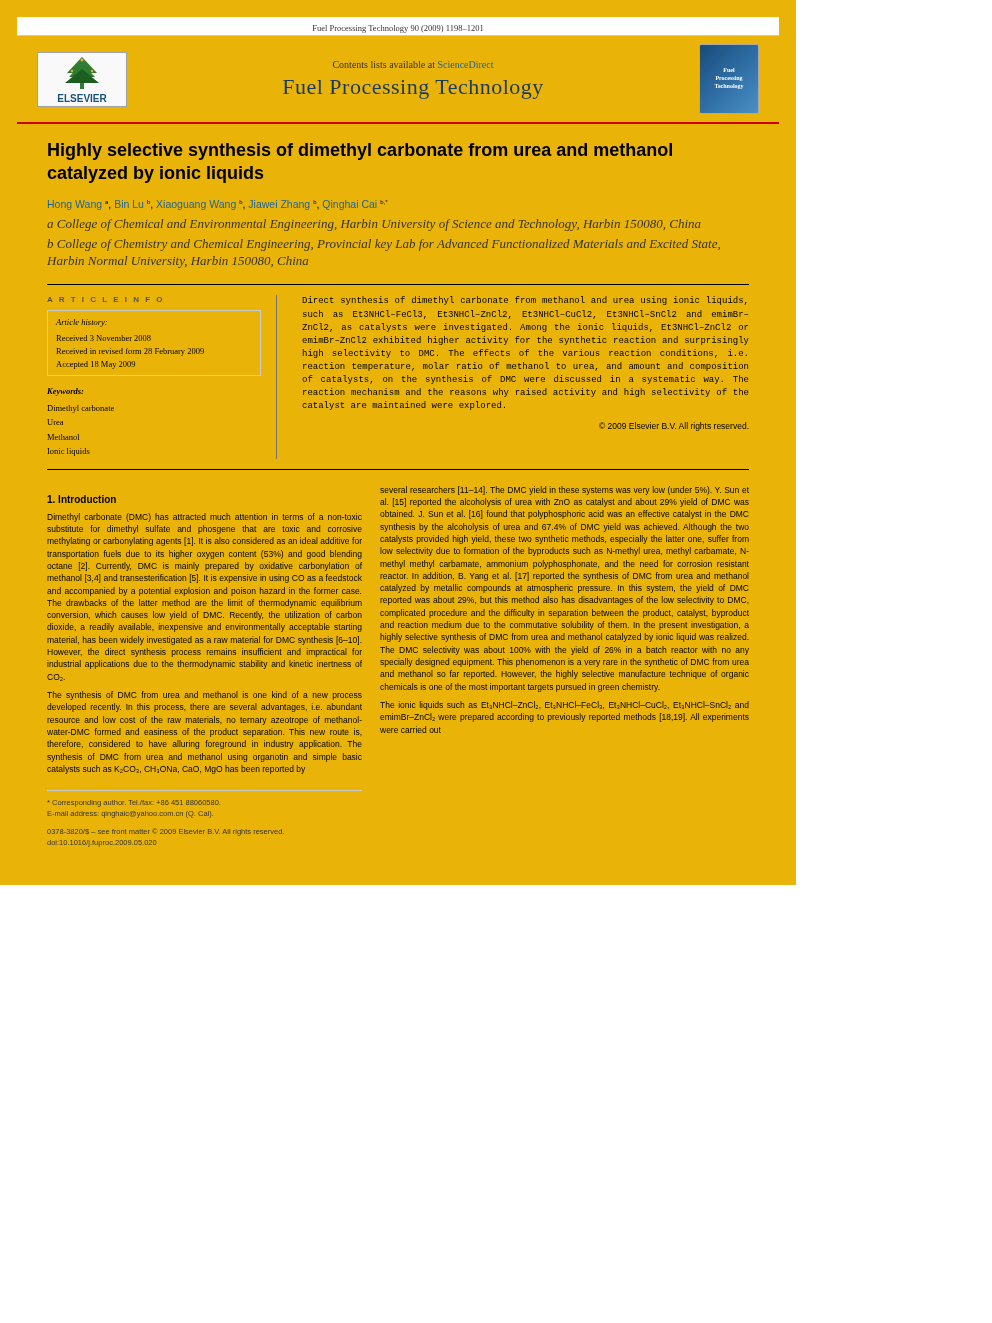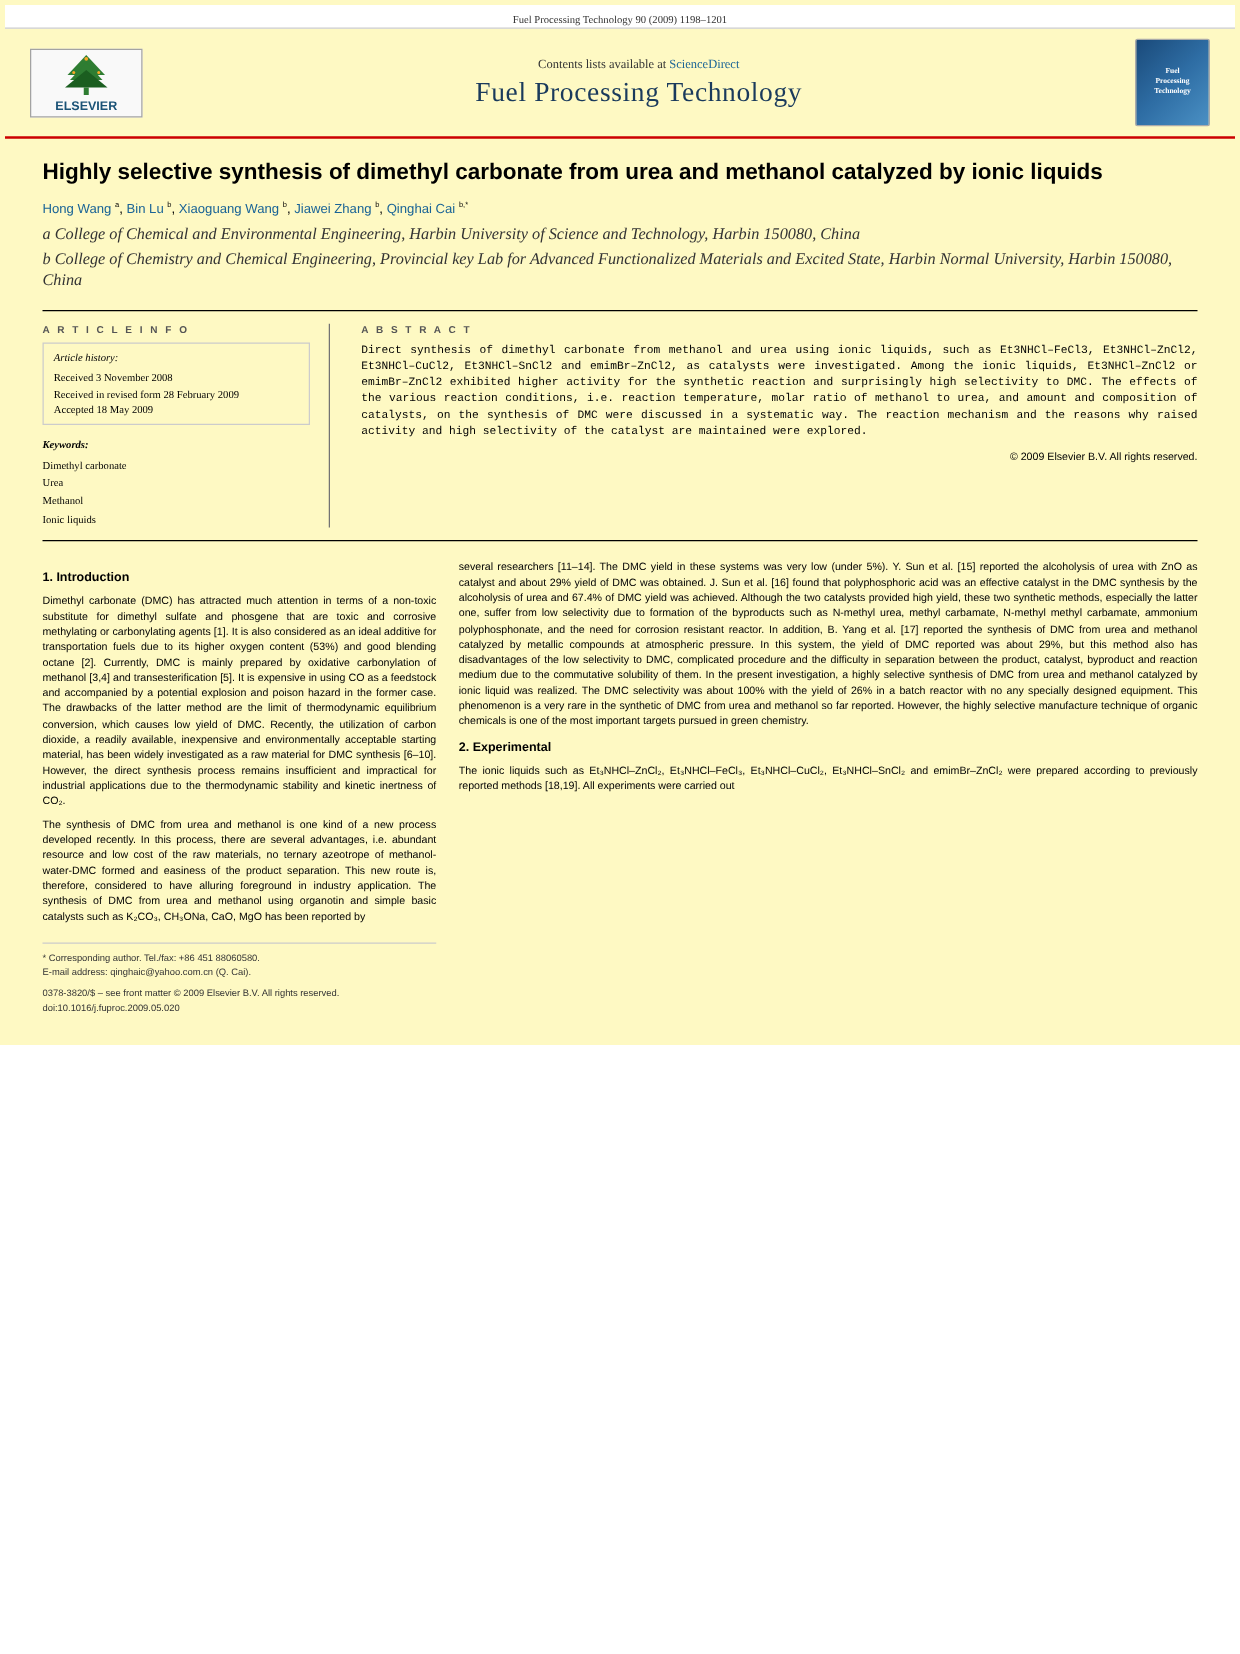--- a/index.html
+++ b/index.html
@@ -6,23 +6,23 @@
     body {
       background: #fff;
       font-family: 'Times New Roman', Times, serif;
       font-size: 10px;
       color: #000;
       width: 992px;
       min-height: 1323px;
     }
 
     .page-container {
-      width: 992px;
-      background: #fef9c3;
-      padding: 4px;
+      width: 796px;
+      background: #eab308;
+      padding: 17px;
     }
 
     
     .journal-top-bar {
       background: #fff;
       text-align: center;
       padding: 6px 0 2px 0;
       font-size: 8.5px;
       color: #333;
       border-bottom: 1px solid #ccc;
@@ -341,21 +341,20 @@
         <div class="keywords-block">
           <div class="keywords-title">Keywords:</div>
           <div style="font-size:8.5px;">Dimethyl carbonate</div>
           <div style="font-size:8.5px;">Urea</div>
           <div style="font-size:8.5px;">Methanol</div>
           <div style="font-size:8.5px;">Ionic liquids</div>
         </div>
       </div>
 
       <div class="article-info-right">
-        <div class="section-label">A B S T R A C T</div>
         <div class="abstract-text">Direct synthesis of dimethyl carbonate from methanol and urea using ionic liquids, such as Et3NHCl–FeCl3, Et3NHCl–ZnCl2, Et3NHCl–CuCl2, Et3NHCl–SnCl2 and emimBr–ZnCl2, as catalysts were investigated. Among the ionic liquids, Et3NHCl–ZnCl2 or emimBr–ZnCl2 exhibited higher activity for the synthetic reaction and surprisingly high selectivity to DMC. The effects of the various reaction conditions, i.e. reaction temperature, molar ratio of methanol to urea, and amount and composition of catalysts, on the synthesis of DMC were discussed in a systematic way. The reaction mechanism and the reasons why raised activity and high selectivity of the catalyst are maintained were explored.</div>
         <div class="copyright-line">© 2009 Elsevier B.V. All rights reserved.</div>
       </div>
 
     </div>
 
     <div class="two-column">
 
       <div class="col-left">
 
@@ -372,23 +371,20 @@
           <div class="footnote-line" style="margin-top:6px;">0378-3820/$ – see front matter © 2009 Elsevier B.V. All rights reserved.</div>
           <div class="footnote-line">doi:10.1016/j.fuproc.2009.05.020</div>
         </div>
 
       </div>
 
       <div class="col-right">
 
         <div class="body-text">several researchers [11–14]. The DMC yield in these systems was very low (under 5%). Y. Sun et al. [15] reported the alcoholysis of urea with ZnO as catalyst and about 29% yield of DMC was obtained. J. Sun et al. [16] found that polyphosphoric acid was an effective catalyst in the DMC synthesis by the alcoholysis of urea and 67.4% of DMC yield was achieved. Although the two catalysts provided high yield, these two synthetic methods, especially the latter one, suffer from low selectivity due to formation of the byproducts such as N-methyl urea, methyl carbamate, N-methyl methyl carbamate, ammonium polyphosphonate, and the need for corrosion resistant reactor. In addition, B. Yang et al. [17] reported the synthesis of DMC from urea and methanol catalyzed by metallic compounds at atmospheric pressure. In this system, the yield of DMC reported was about 29%, but this method also has disadvantages of the low selectivity to DMC, complicated procedure and the difficulty in separation between the product, catalyst, byproduct and reaction medium due to the commutative solubility of them. In the present investigation, a highly selective synthesis of DMC from urea and methanol catalyzed by ionic liquid was realized. The DMC selectivity was about 100% with the yield of 26% in a batch reactor with no any specially designed equipment. This phenomenon is a very rare in the synthetic of DMC from urea and methanol so far reported. However, the highly selective manufacture technique of organic chemicals is one of the most important targets pursued in green chemistry.</div>
 
-        <div class="section-heading">
-          <span>2. Experimental</span>
-        </div>
 
         <div class="body-text">The ionic liquids such as Et₃NHCl–ZnCl₂, Et₃NHCl–FeCl₃, Et₃NHCl–CuCl₂, Et₃NHCl–SnCl₂ and emimBr–ZnCl₂ were prepared according to previously reported methods [18,19]. All experiments were carried out</div>
 
       </div>
 
     </div>
 
   </div>
 </div>
 

